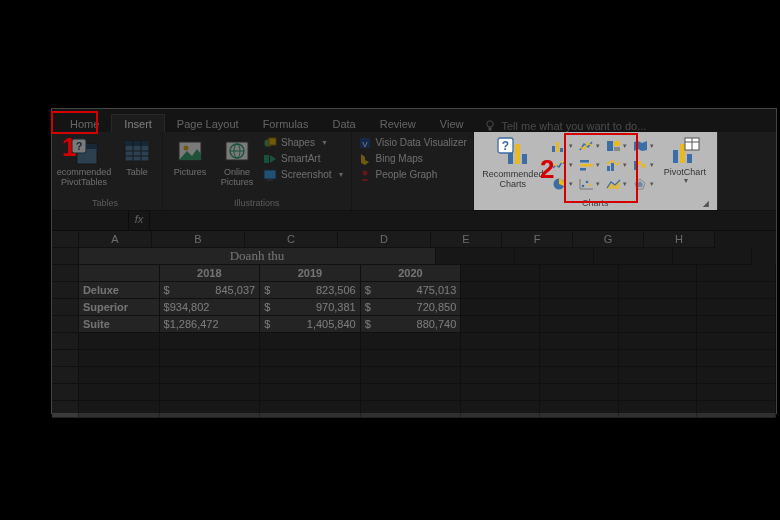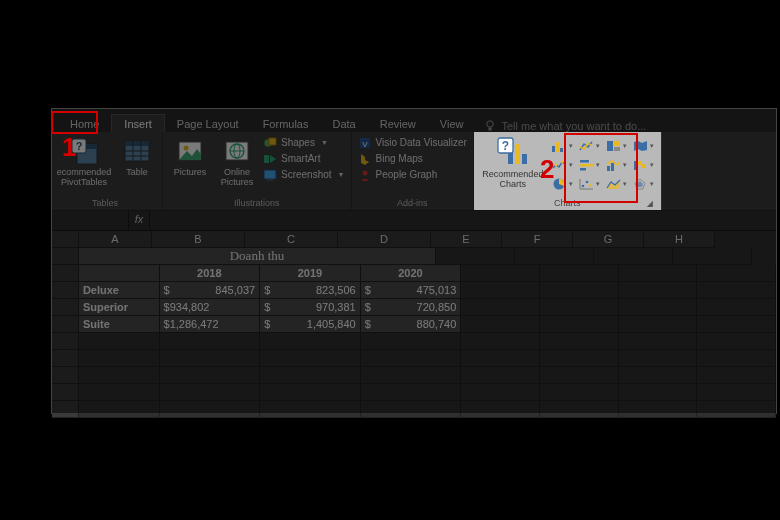--- a/index.html
+++ b/index.html
@@ -171,21 +171,20 @@
           </div>
           <div class="small-item">
             <svg class="ic" width="14" height="14">
                 <circle cx="7" cy="5" r="2.5" fill="#c33"></circle>
                 <path d="M3 13 Q7 8 11 13" fill="#c33"></path>
               </svg>
             <span>People Graph</span>
           </div>
         </div>
       </div>
-      <div class="grp-label">Add-ins</div>
     </div>
 
     <div class="grp charts-grp" style="flex:0 0 auto;">
       <div class="grp-items">
         <div class="big-btn" style="width:66px;">
           <svg class="ic" width="34" height="32">
               <rect x="12" y="14" width="5" height="14" fill="#3b6ea5"></rect>
               <rect x="19" y="8" width="5" height="20" fill="#e8b923"></rect>
               <rect x="26" y="18" width="5" height="10" fill="#3b6ea5"></rect>
               <rect x="2" y="2" width="15" height="15" rx="2" fill="#fff" stroke="#3b6ea5" stroke-width="1.3"></rect>
@@ -280,20 +279,32 @@
               </svg>
               <span>▾</span>
             </div>
           <div class="mini">
               <svg width="18" height="14">
                 <polygon points="8,2 13,6 11,12 5,12 3,6" fill="none" stroke="#888"></polygon>
                 <polygon points="8,4 11,7 10,10 6,10 5,7" fill="#3b6ea5" opacity="0.6"></polygon>
               </svg>
               <span>▾</span>
             </div>
+        </div>
+        <div class="big-btn" style="width:52px;">
+          <svg class="ic" width="32" height="30">
+              <rect x="4" y="14" width="5" height="13" fill="#3b6ea5"></rect>
+              <rect x="11" y="8" width="5" height="19" fill="#e8b923"></rect>
+              <rect x="18" y="18" width="5" height="9" fill="#3b6ea5"></rect>
+              <rect x="16" y="2" width="14" height="12" fill="#fff" stroke="#555"></rect>
+              <line x1="16" y1="6" x2="30" y2="6" stroke="#555"></line>
+              <line x1="23" y1="2" x2="23" y2="14" stroke="#555"></line>
+            </svg>
+          <div class="lbl">PivotChart</div>
+          <span class="drop" style="color:#555;">▼</span>
         </div>
       </div>
       <div class="grp-label"><span>Charts</span><span class="launcher">◢</span></div>
     </div>
 
   </div>
 
   <div class="fx">
     <div class="namebox"></div>
     <div class="fxlabel">fx</div>

